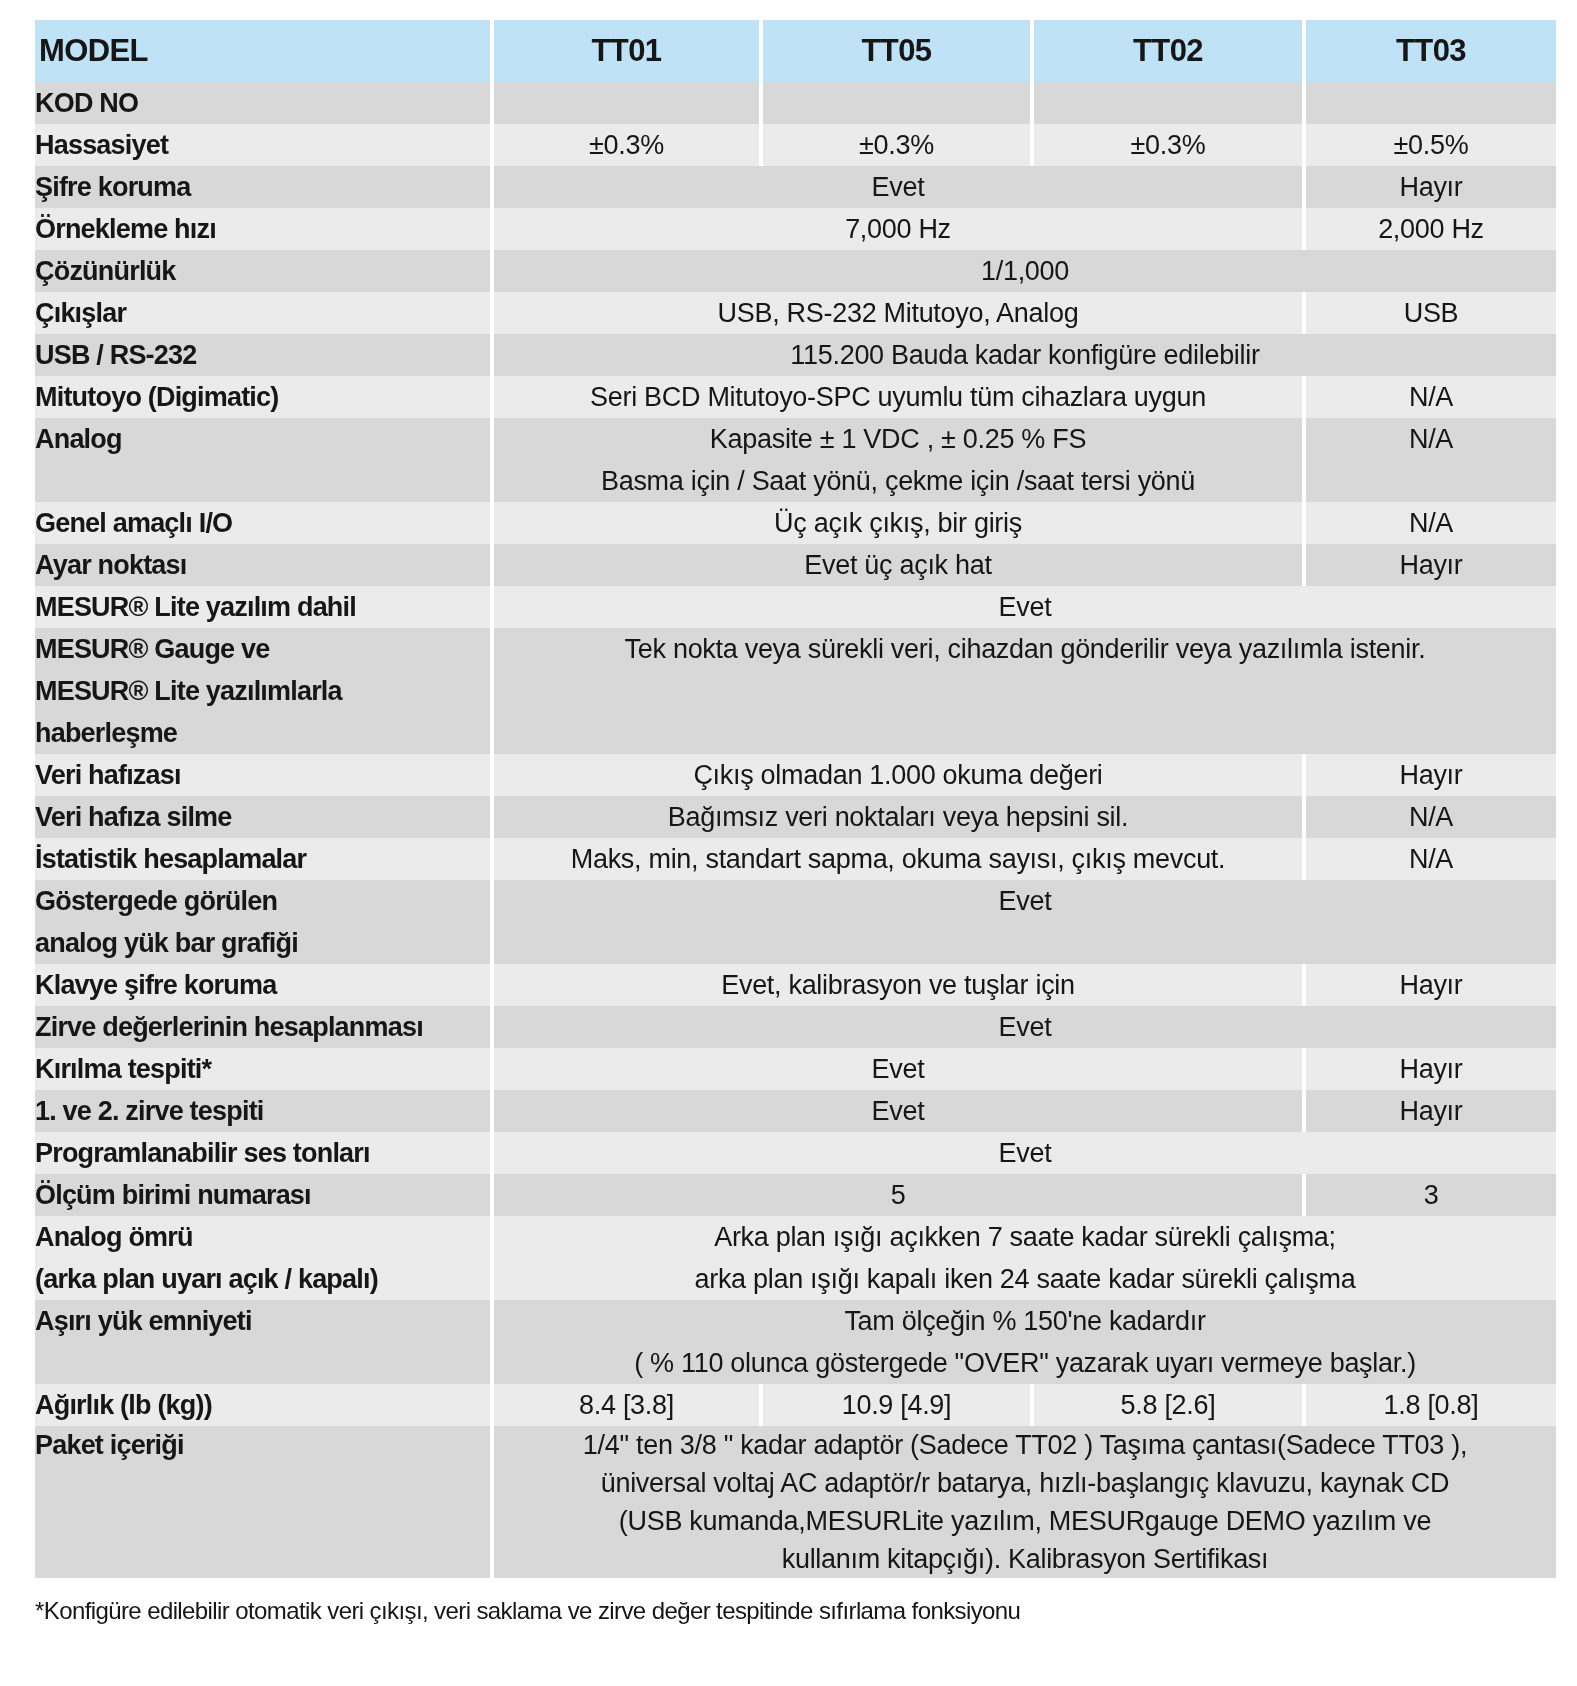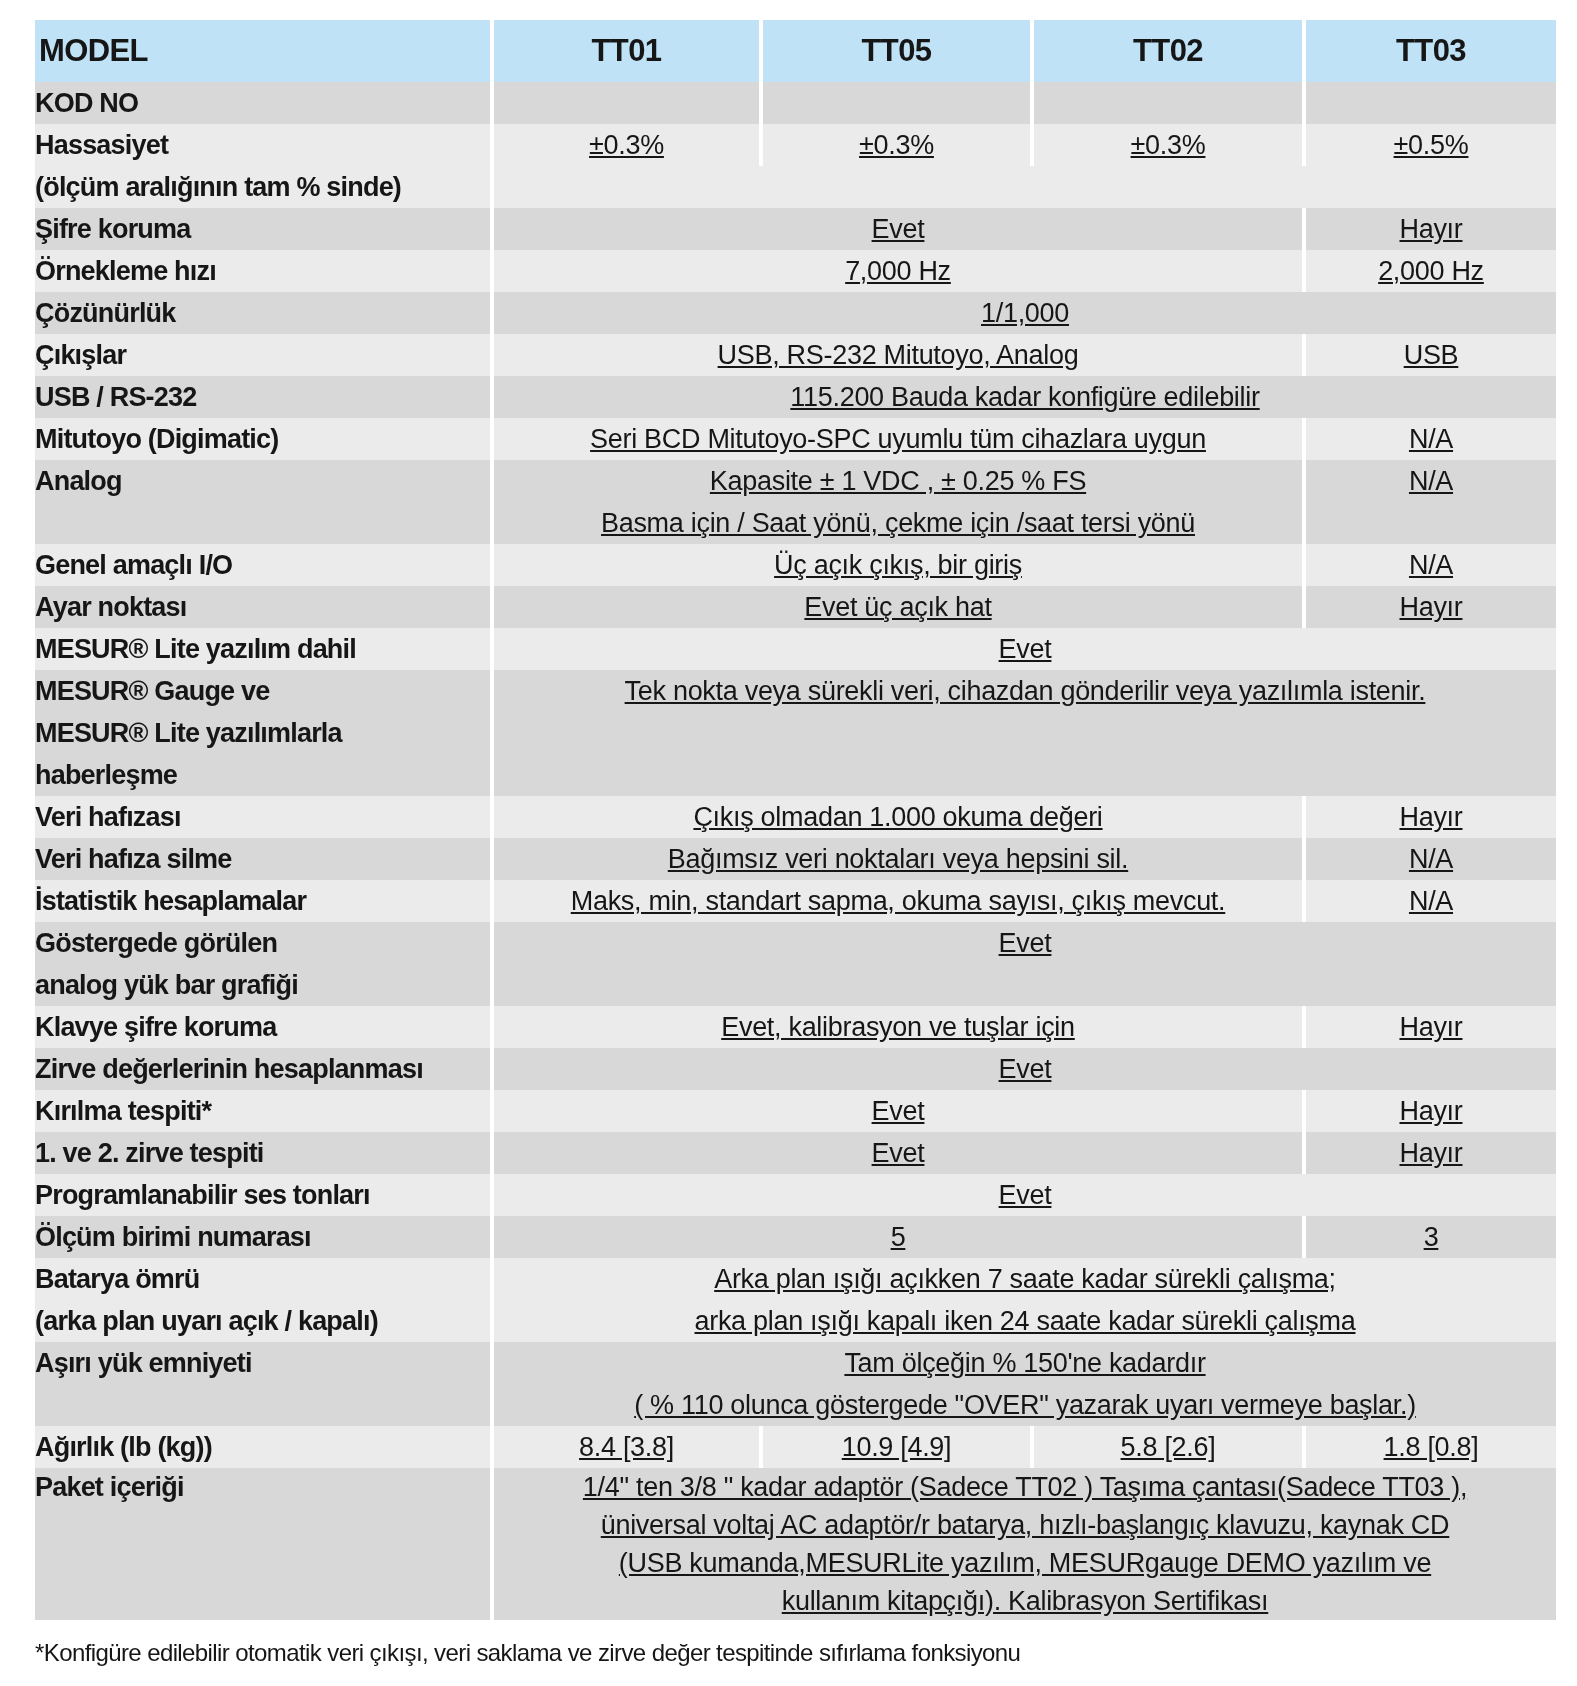--- a/index.html
+++ b/index.html
@@ -16,21 +16,21 @@
   thead tr{height:62px;background:var(--header-bg,#bfe2f6);}
   th{font-size:31px;line-height:62px;font-weight:bold;letter-spacing:-0.6px;}
   th.label{text-align:left;padding-left:4px;}
   th.colhead{text-align:center;border-left:4px solid #fff;}
   tbody tr.light{background:var(--row-light,#ebebeb);}
   tbody tr.dark{background:var(--row-dark,#d8d8d8);}
   td{font-size:27px;line-height:42px;}
   td.label{font-weight:bold;text-align:left;padding-left:0;letter-spacing:-0.8px;}
   td.label div{white-space:nowrap;}
   td.val{text-align:center;border-left:4px solid #fff;letter-spacing:-0.3px;}
-  td.val div{white-space:nowrap;text-decoration:underline;}
+  td.val div{white-space:nowrap;}
   tr.tight td{line-height:38px;}
   .footnote{
     margin-top:16px;font-size:24px;letter-spacing:-0.6px;line-height:34px;
   }
 </style>
 </head>
 <body>
 
 <div class="page">
   <table class="spec">
@@ -78,28 +78,20 @@
           <td class="val">
             <div>±0.3%</div>
           </td>
           <td class="val">
             <div>±0.3%</div>
           </td>
           <td class="val">
             <div>±0.5%</div>
           </td>
         </tr>
-        <tr class="light" style="height: 42px;">
-          <td class="label">
-            <div>(ölçüm aralığının tam % sinde)</div>
-          </td>
-          <td class="val" colspan="4">
-            <div></div>
-          </td>
-        </tr>
         <tr class="dark" style="height: 42px;">
           <td class="label">
             <div>Şifre koruma</div>
           </td>
           <td class="val" colspan="3">
             <div>Evet</div>
           </td>
           <td class="val">
             <div>Hayır</div>
           </td>
@@ -302,21 +294,21 @@
           </td>
           <td class="val" colspan="3">
             <div>5</div>
           </td>
           <td class="val">
             <div>3</div>
           </td>
         </tr>
         <tr class="light" style="height: 84px;">
           <td class="label">
-            <div>Batarya ömrü</div>
+            <div>Analog ömrü</div>
             <div>(arka plan uyarı açık / kapalı)</div>
           </td>
           <td class="val" colspan="4">
             <div>Arka plan ışığı açıkken 7 saate kadar sürekli çalışma;</div>
             <div>arka plan ışığı kapalı iken 24 saate kadar sürekli çalışma</div>
           </td>
         </tr>
         <tr class="dark" style="height: 84px;">
           <td class="label">
             <div>Aşırı yük emniyeti</div>

